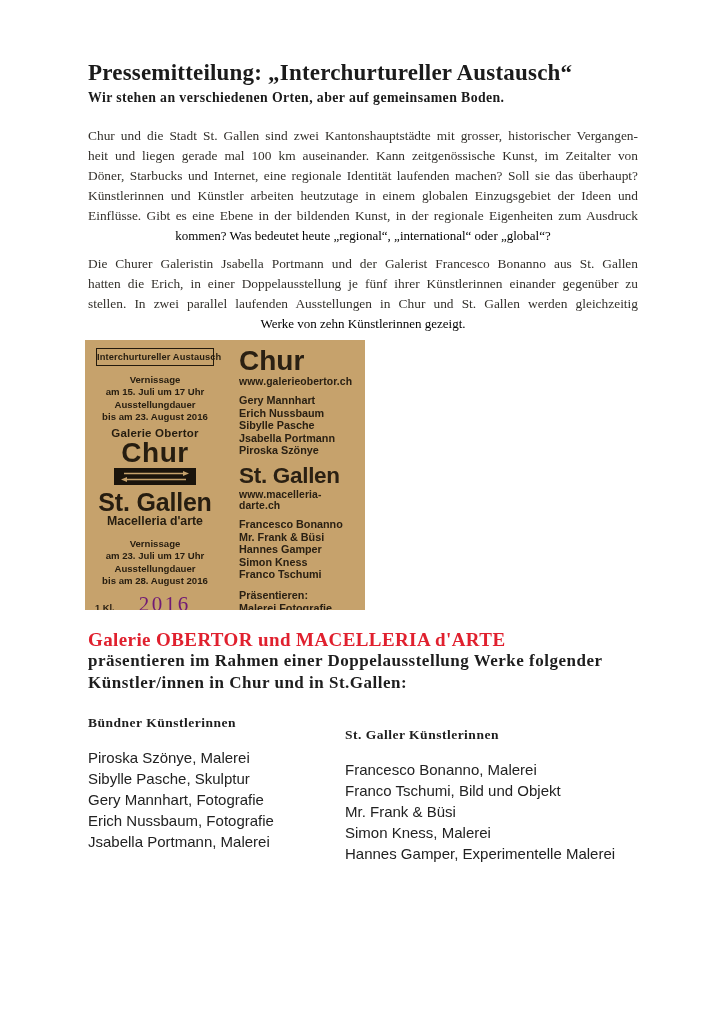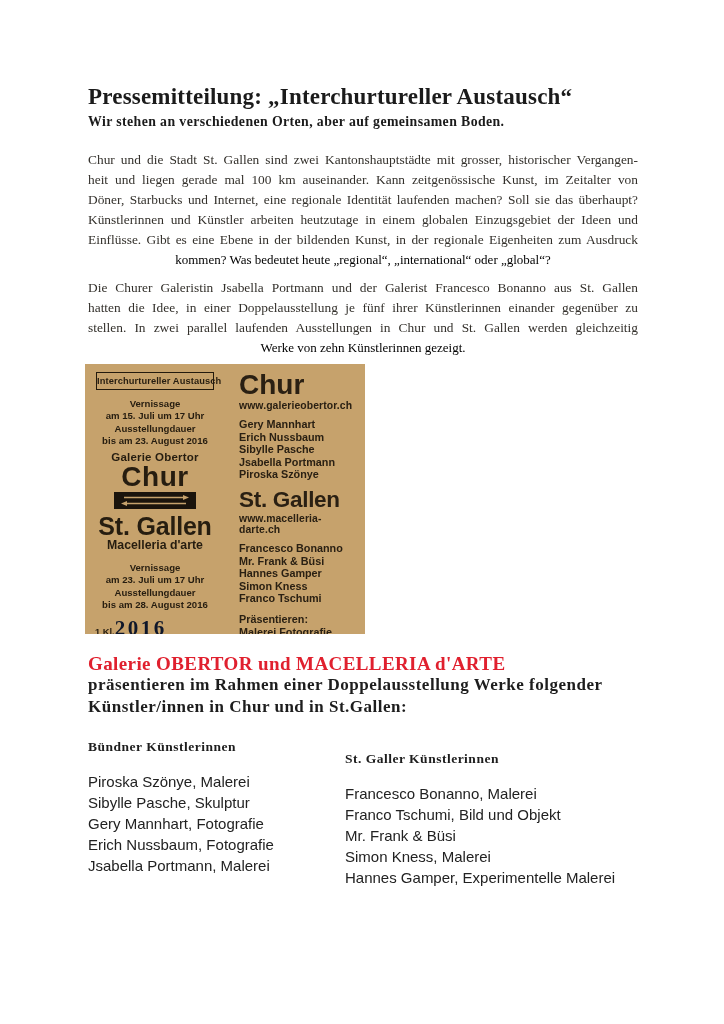--- a/index.html
+++ b/index.html
@@ -7,21 +7,21 @@
   .page {
     position: relative;
     width: 724px;
     height: 1024px;
     background: #ffffff;
     font-family: "Liberation Serif", "DejaVu Serif", serif;
     color: #2e2a26;
     overflow: hidden;
   }
   .content {
-    padding: 84px 86px 0 88px;
+    padding: 60px 86px 0 88px;
   }
   .doc-title {
     font-size: 23px;
     font-weight: bold;
     color: #1b1b1b;
     line-height: 26px;
     letter-spacing: 0.2px;
     white-space: nowrap;
   }
   .doc-subtitle {
@@ -90,24 +90,25 @@
   .t-block2 { margin-top: 10px; font-size: 9.6px; line-height: 12.5px; }
   .t-bottom {
     margin-top: 4px;
     display: flex;
     align-items: baseline;
     padding: 0 0 0 10px;
   }
   .t-class { font-size: 9.3px; text-align: center; }
   .t-year {
     font-family: "Liberation Serif", "DejaVu Serif", serif;
-    font-weight: 700;
+    font-weight: 400;
     font-size: 21px;
     letter-spacing: 2.5px;
-    color: #0f172a;
+    margin-left: 24px;
+    color: #701a75;
   }
   .poster {
     text-align: left;
     padding: 6px 8px 0 14px;
     color: #2a2013;
   }
   .p-city { font-size: 28px; line-height: 30px; letter-spacing: 0px; }
   .p-city2 { margin-top: 6px; font-size: 22.5px; line-height: 26px; letter-spacing: -0.3px; }
   .p-url { font-size: 10.4px; line-height: 11px; letter-spacing: 0.1px; }
   .p-names { margin-top: 7px; }
@@ -165,21 +166,21 @@
       <div class="jline">Chur und die Stadt St. Gallen sind zwei Kantonshauptstädte mit grosser, historischer Vergangen-</div>
       <div class="jline">heit und liegen gerade mal 100 km auseinander. Kann zeitgenössische Kunst, im Zeitalter von</div>
       <div class="jline">Döner, Starbucks und Internet, eine regionale Identität laufenden machen? Soll sie das überhaupt?</div>
       <div class="jline">Künstlerinnen und Künstler arbeiten heutzutage in einem globalen Einzugsgebiet der Ideen und</div>
       <div class="jline">Einflüsse. Gibt es eine Ebene in der bildenden Kunst, in der regionale Eigenheiten zum Ausdruck</div>
       <div class="lastline">kommen? Was bedeutet heute „regional“, „international“ oder „global“?</div>
     </div>
 
     <div class="para second">
       <div class="jline">Die Churer Galeristin Jsabella Portmann und der Galerist Francesco Bonanno aus St. Gallen</div>
-      <div class="jline">hatten die Idee, in einer Doppelausstellung je fünf ihrer Künstlerinnen einander gegenüber zu</div>
+      <div class="jline">hatten die Erich, in einer Doppelausstellung je fünf ihrer Künstlerinnen einander gegenüber zu</div>
       <div class="jline">stellen. In zwei parallel laufenden Ausstellungen in Chur und St. Gallen werden gleichzeitig</div>
       <div class="lastline">Werke von zehn Künstlerinnen gezeigt.</div>
     </div>
 
     <div class="posters">
 
       <div class="ticket">
         <div class="t-headerbox">Interchurtureller Austausch</div>
         <div class="t-block">
           <div>Vernissage</div>

